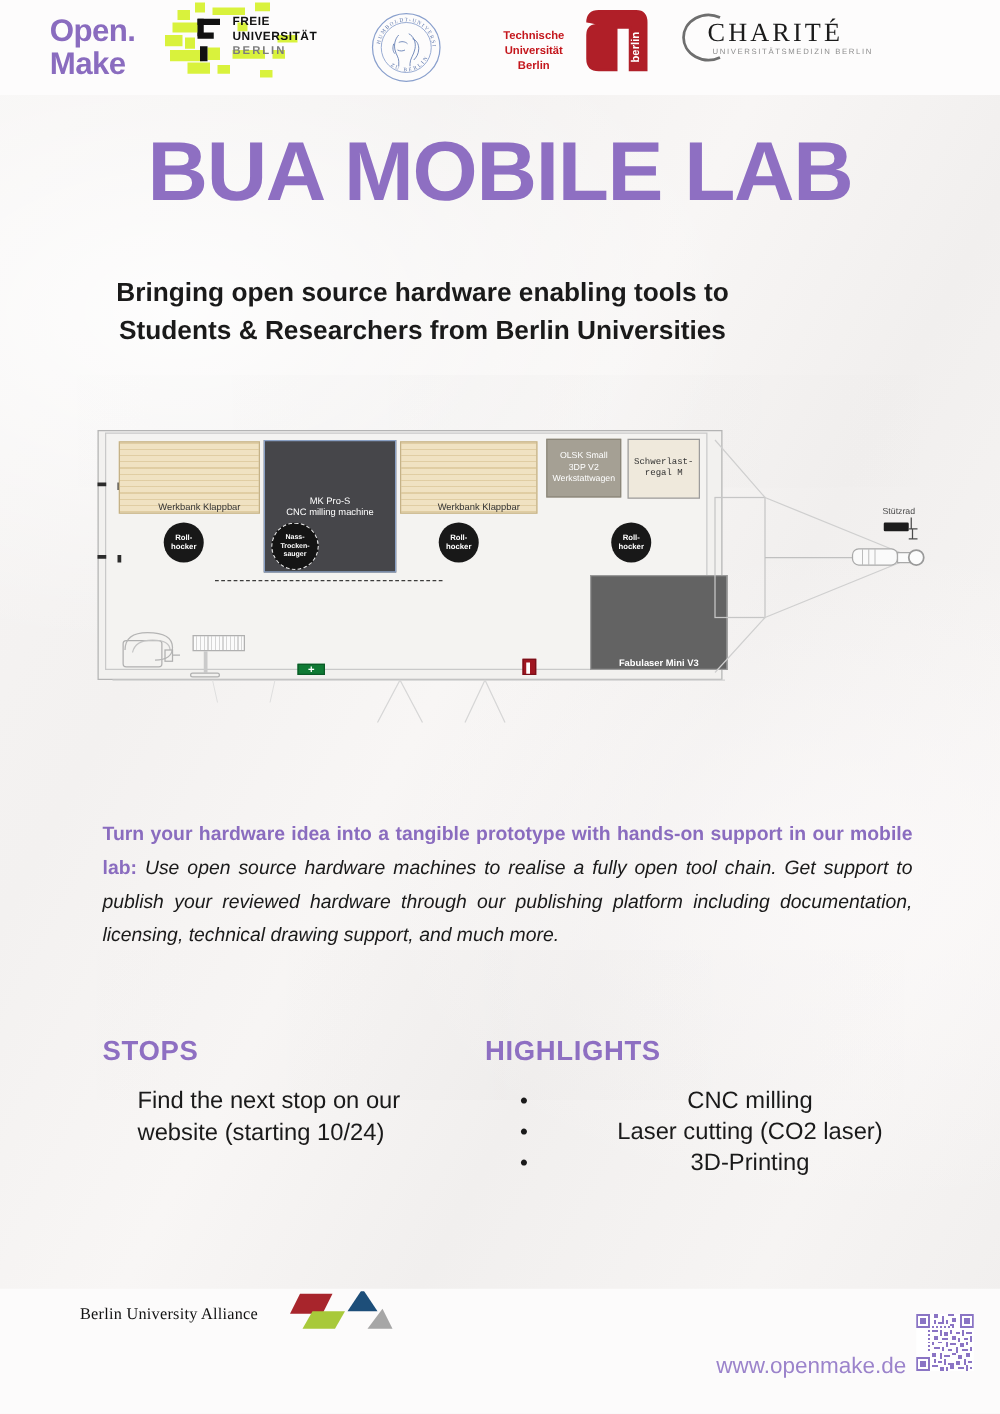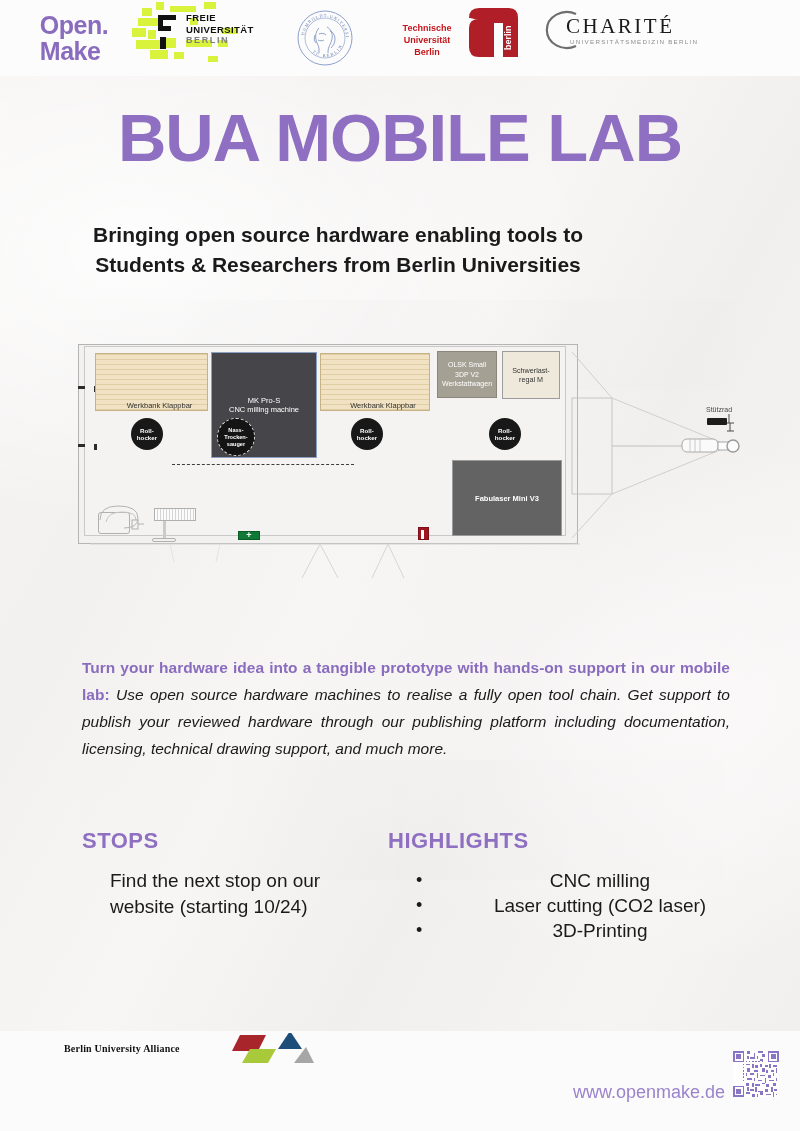--- a/index.html
+++ b/index.html
@@ -160,22 +160,23 @@
     align-items: center; justify-content: center;
   }
   .laser-box {
     position: absolute;
     background: #636363;
     border: 1px solid #9a9a9a;
     box-sizing: border-box;
     color: #fff;
     font-size: 7.5px;
     font-weight: bold;
-    display: flex; align-items: center; justify-content: center;
-    text-align: center;
+    display: flex; align-items: flex-end; justify-content: center;
+    text-align: center;
+    margin-left: 20px;
   }
   .cart-box {
     position: absolute;
     background: #a5a094;
     border: 1px solid #8b8679;
     box-sizing: border-box;
     color: #fff;
     font-size: 7px;
     line-height: 9.5px;
     text-align: center;
@@ -183,21 +184,21 @@
   }
   .shelf-box {
     position: absolute;
     background: #efe9dc;
     border: 1px solid #9c9c9c;
     box-sizing: border-box;
     color: #333;
     font-size: 7.2px;
     line-height: 9.5px;
     text-align: center;
-    display: flex; align-items: center; justify-content: center;
+    display: flex; align-items: center; justify-content: center; font-family: Liberation Mono, monospace;
   }
   .stool {
     position: absolute;
     width: 32px; height: 32px;
     border-radius: 50%;
     background: #181818;
     color: #fff;
     font-size: 6.2px;
     font-weight: bold;
     line-height: 7.5px;
@@ -331,22 +332,22 @@
   #footer {
     position: absolute;
     left: 0; top: 1031px;
     width: 800px; height: 100px;
     background: #fcfbfb;
   }
   #bua-brand {
     position: absolute;
     left: 64px; top: 12px;
     font-family: "Liberation Serif", serif;
-    font-weight: bold;
-    font-size: 10px;
+    font-weight: normal;
+    font-size: 13px;
     color: #111;
     letter-spacing: 0.2px;
   }
   #bua-mark {
     position: absolute;
     left: 232px; top: 2px;
     width: 90px; height: 32px;
   }
   #funding-text {
     position: absolute;

